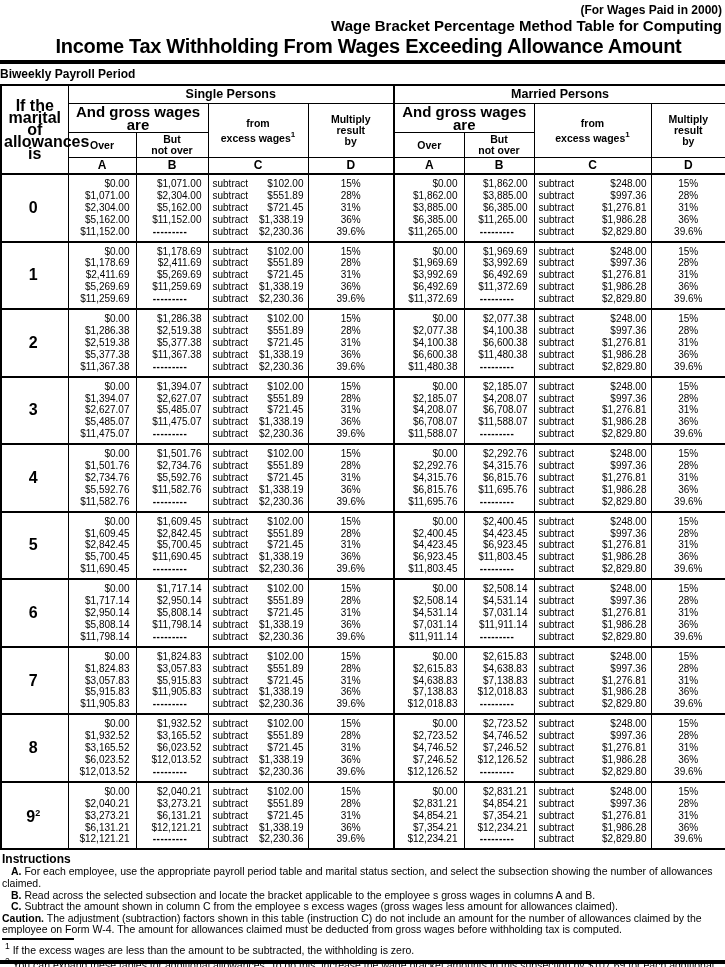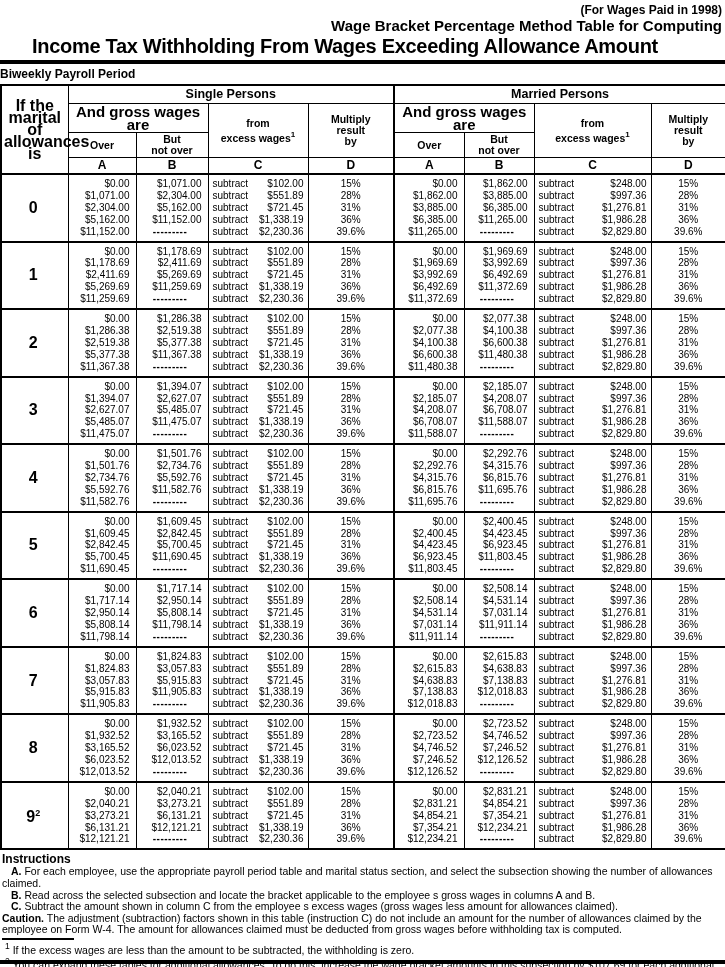--- a/index.html
+++ b/index.html
@@ -2,21 +2,21 @@
 <html><head>
 <meta charset="utf-8">
 <style>
   html,body { margin:0; padding:0; background:#fff; }
   body { width:725px; height:967px; font-family:"Liberation Sans", sans-serif; color:#000; overflow:hidden; }
   .page { position:relative; width:725px; height:967px; }
 
   
   .paid-note { text-align:right; font-weight:bold; font-size:12px; padding:3px 3px 0 0; line-height:14px; }
   .title1 { text-align:right; font-weight:bold; font-size:15px; padding-right:3px; line-height:18px;margin-left:36px; }
-  .title2 { text-align:left; font-weight:bold; font-size:20px; padding-right:20px; line-height:23px; letter-spacing:-0.3px;margin-left:32px; }
+  .title2 { text-align:center; font-weight:bold; font-size:20px; padding-right:20px; line-height:23px; letter-spacing:-0.3px;margin-left:32px; }
   .top-rule { border-top:4px solid #000; margin-top:2px; }
   .period { text-align:left; font-weight:bold; font-size:12px; line-height:20px; }
 
   
   table { width:725px; border-collapse:collapse; table-layout:fixed; border:2px solid #000; }
   th, td { border:1px solid #000; }
   thead th { font-weight:bold; padding:1px 2px; }
   .th-allow { font-size:16px; line-height:12px; font-weight:bold; vertical-align:middle; text-align:center; }
   .th-section { font-size:12.5px; line-height:15px; }
   .th-gross { font-size:15px; line-height:13px; }
@@ -43,21 +43,21 @@
   .footnotes { padding:0 3px 0 2px; font-size:10.5px; line-height:11.6px; }
   .footnote { margin:0 0 0 14px; text-indent:-11px; }
   .footnote sup { font-size:8.5px; }
   .bottom-bar { position:absolute; left:0; bottom:3px; width:725px; border-top:4px solid #000; }
 </style>
 </head>
 <body>
 
 <div class="page">
 
-  <div class="paid-note">(For Wages Paid in 1998)</div>
+  <div class="paid-note">(For Wages Paid in 2000)</div>
   <div class="title1">Wage Bracket Percentage Method Table for Computing</div>
   <div class="title2">Income Tax Withholding From Wages Exceeding Allowance Amount</div>
   <div class="top-rule"></div>
   <div class="period">Biweekly Payroll Period</div>
 
   <table>
     <colgroup>
       <col style="width:67px">
         <col style="width:68px">
         <col style="width:72px">

